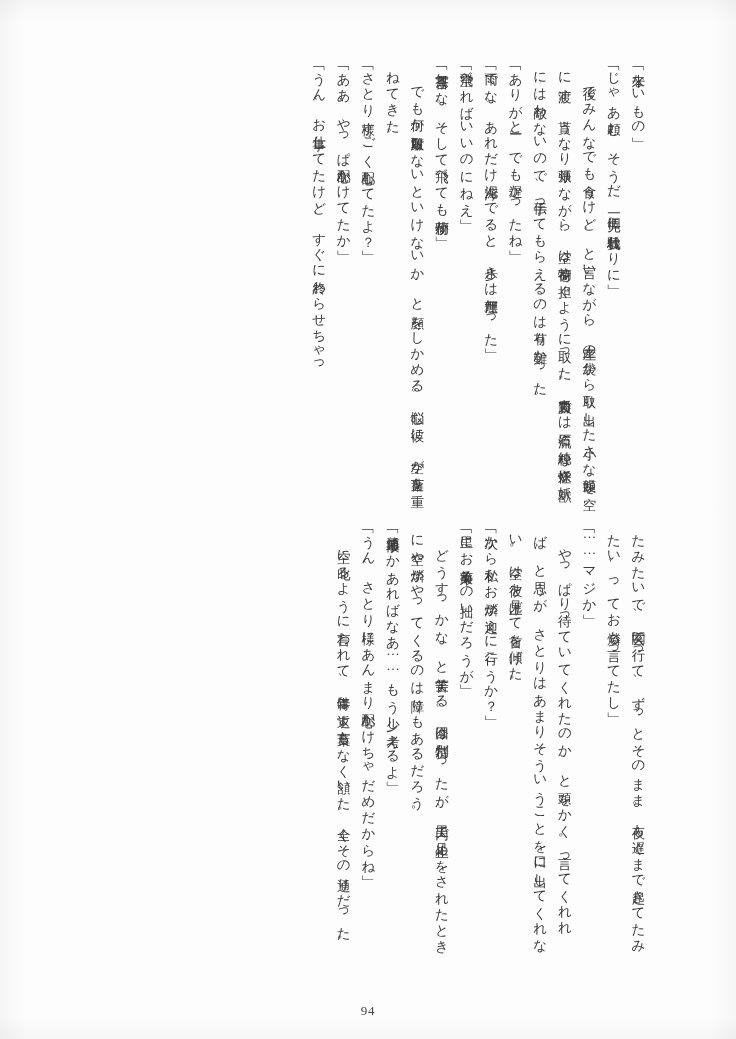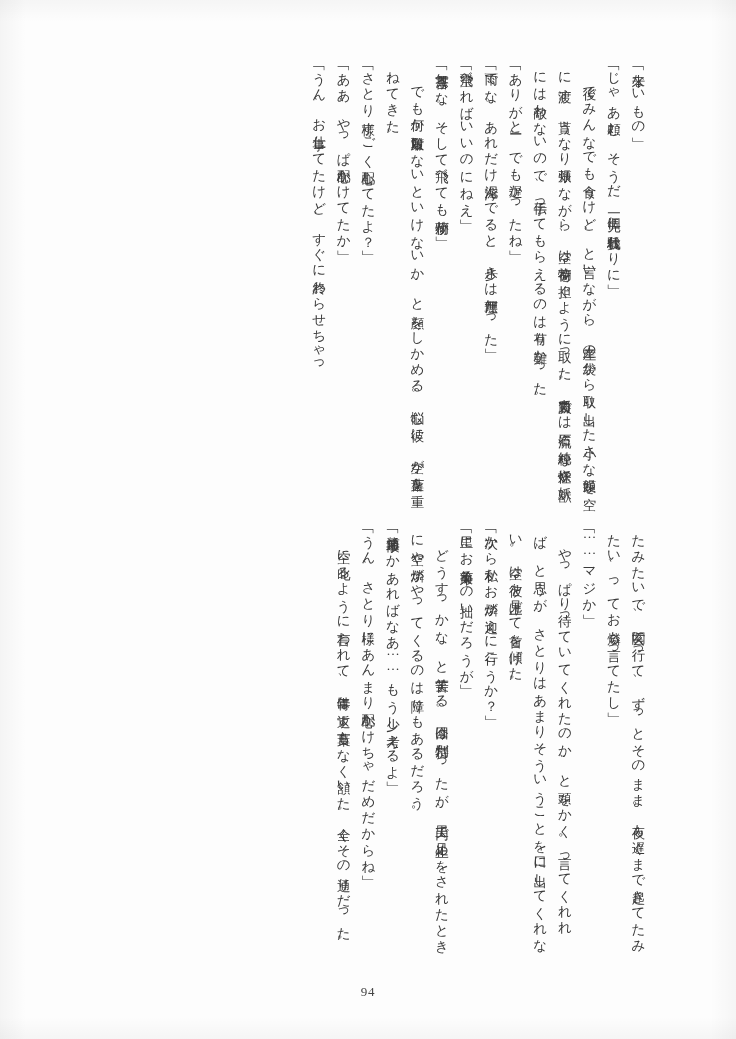--- a/index.html
+++ b/index.html
@@ -51,21 +51,21 @@
   }
 
   .col-flow {
     height: 100%;
   }
 
   .page-number {
     position: absolute;
     left: 0;
     right: 0;
-    bottom: 39px;
+    bottom: 20px;
     text-align: center;
     font-size: 13px;
     color: #444;
     font-family: "Liberation Serif", "DejaVu Serif", serif;
     letter-spacing: 0.05em;
   }
 
   
   .edge-shade {
     position: absolute;

